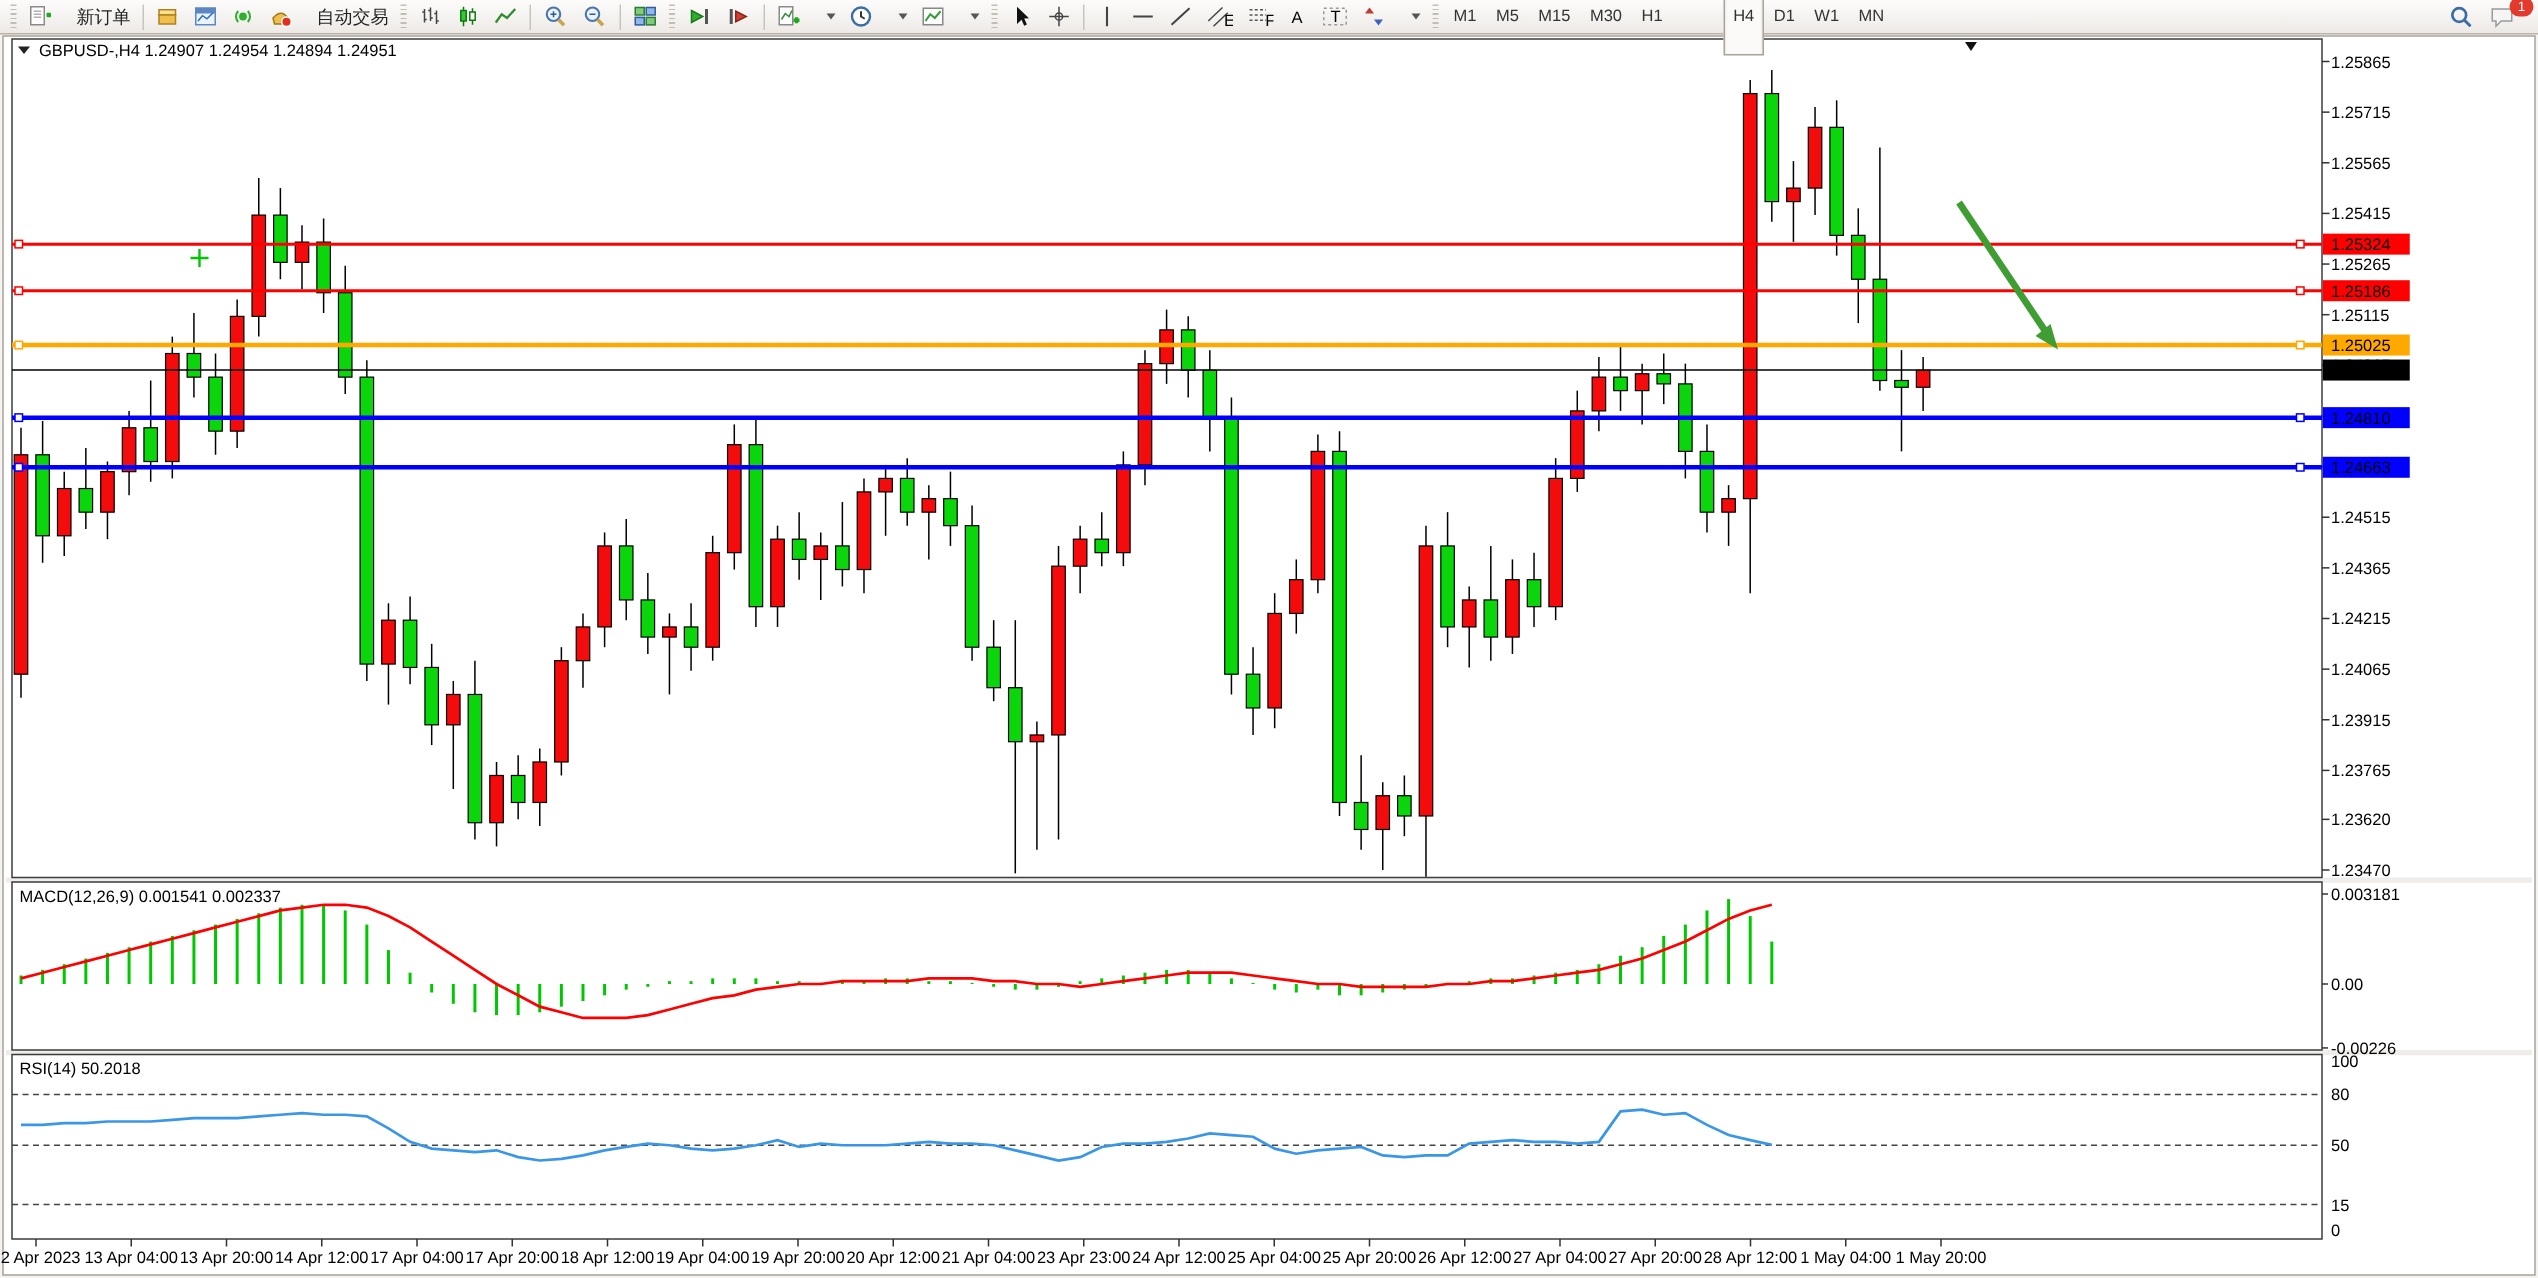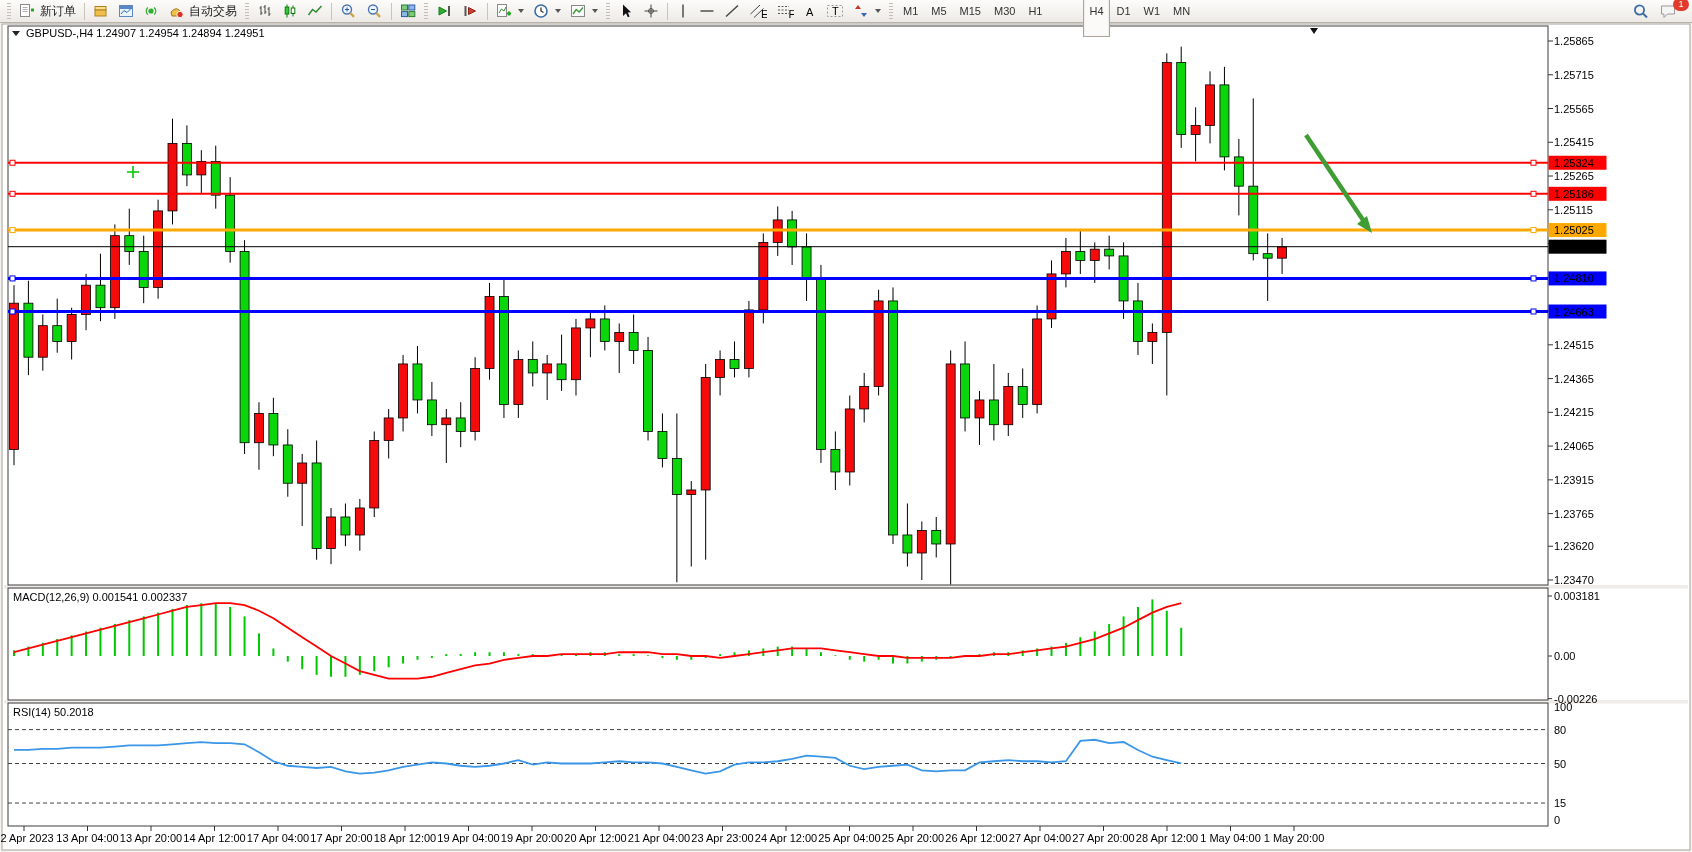--- a/index.html
+++ b/index.html
@@ -1,21 +1,21 @@
 <!DOCTYPE html>
 <html><head>
 <meta charset="utf-8">
 <style>
   html,body{margin:0;padding:0;}
   body{font-family:"Liberation Sans",sans-serif;background:#e8e6e3;}
   .app{position:relative;width:1692px;height:852px;overflow:hidden;background:#f5f3f1;}
   .toolbar{position:absolute;top:0;left:0;width:1692px;height:23px;z-index:5;
     background:linear-gradient(#fdfcfb,#edeae6);border-bottom:1px solid #b9b2a9;
     display:flex;align-items:center;padding:0 4px;box-sizing:border-box;gap:1px;}
-  .tbtn{height:20px;display:flex;align-items:center;gap:4px;padding:0 3px;border:1px solid transparent;border-radius:2px;flex:none;}
+  .tbtn{height:20px;display:flex;align-items:center;gap:15px;padding:0 3px;border:1px solid transparent;border-radius:2px;flex:none;}
   .tbtn svg{display:block;}
   .tlabel{font-size:12px;color:#222;white-space:nowrap;}
   .sep{width:1px;height:17px;background:#c9c3bb;margin:0 3px;flex:none;}
   .grip{width:4px;height:16px;margin:0 3px;flex:none;
     background-image:repeating-linear-gradient(180deg,#c3bdb4 0 1px,rgba(0,0,0,0) 1px 3px);}
   .caret{width:0;height:0;border-left:3px solid transparent;border-right:3px solid transparent;border-top:4px solid #555;margin-left:2px;}
   .tf{padding:16px 5px;height:18px;line-height:18px;color:#333;font-size:11px;flex:none;border:1px solid transparent;}
   .tf.active{background:#fbfaf8;border:1px solid #aaa49b;box-shadow:inset 0 1px 2px rgba(0,0,0,.15);margin-left:34px;}
   .spacer{flex:1;}
   .chat-wrap{position:relative;flex:none;margin-right:6px;}

